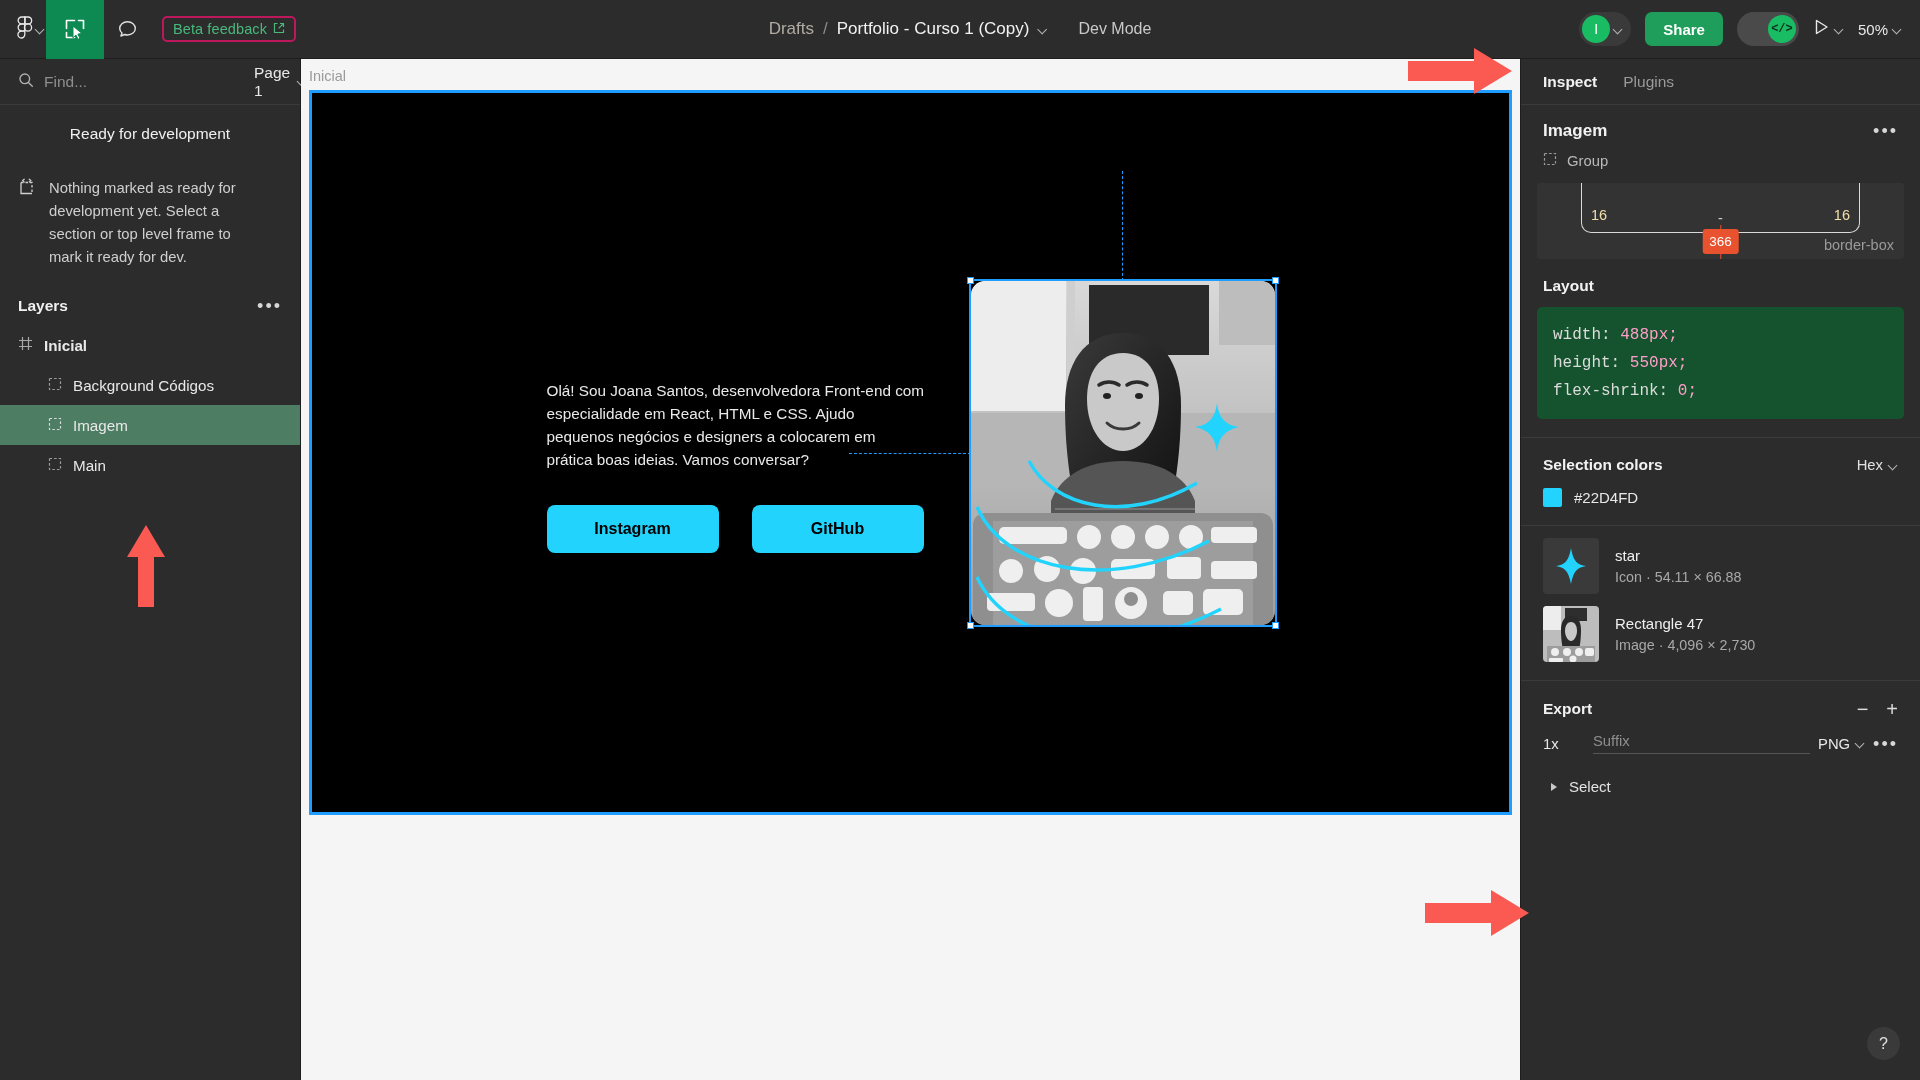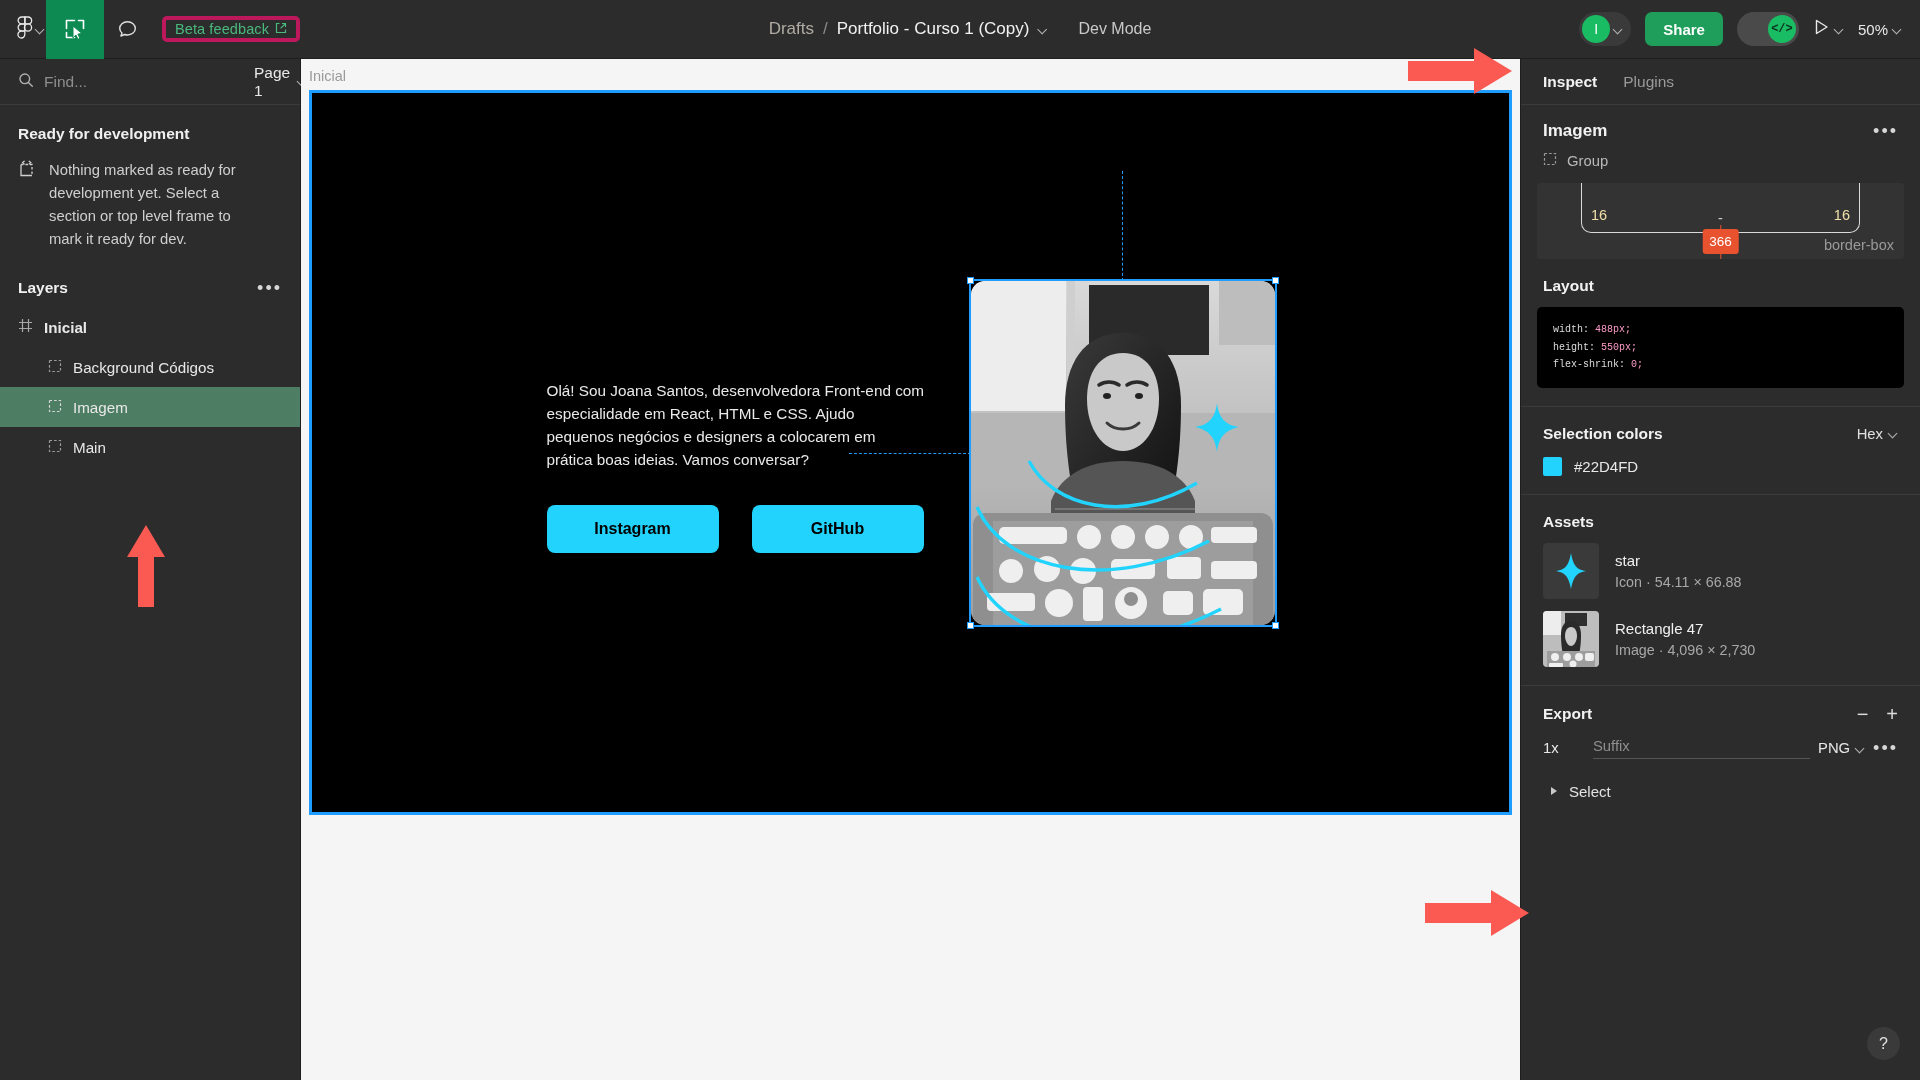--- a/index.html
+++ b/index.html
@@ -30,21 +30,21 @@
     transform: rotate(45deg);
   }
   .tool-cursor {
     width: 58px; height: 59px; background: #0d8a52; display: flex;
     align-items: center; justify-content: center;
   }
   .tool-comment {
     width: 46px; height: 59px; display: flex; align-items: center; justify-content: center;
   }
   .beta-feedback {
-    margin-left: 12px; border: 4px solid #be185d; color: #4ab87c;
+    margin-left: 12px; border: 2px solid #be185d; color: #4ab87c;
     border-radius: 5px; height: 26px; padding: 0 9px; display: flex; align-items: center;
     gap: 6px; font-size: 14.5px; letter-spacing: .1px;
   }
   .tb-center {
     position: absolute; left: 50%; transform: translateX(-50%);
     display: flex; align-items: center; gap: 9px; font-size: 17px; color: #e8e8e8;
     white-space: nowrap;
   }
   .crumb-drafts { color: #b0aca4; }
   .crumb-sep { color: #8a8a8a; }
@@ -91,21 +91,21 @@
     height: 46px; display: flex; align-items: center; padding: 0 14px 0 18px;
     border-bottom: 1px solid #3b3b3b; gap: 10px;
   }
   .find-input {
     flex: 1; background: transparent; border: none; outline: none;
     color: #fca5a5; font-size: 15.5px; font-family: inherit;
   }
   .find-input::placeholder { color: #8e8e8e; }
   .page-sel { display: flex; align-items: center; gap: 6px; color: #e8e8e8; font-size: 15.5px; }
   .rfd-block { padding: 20px 18px 14px 18px; }
-  .rfd-title { color: #f0f0f0; font-size: 15.5px; font-weight: 700; margin-bottom: 16px; }
+  .rfd-title { color: #f0f0f0; font-size: 15.5px; font-weight: 400; margin-bottom: 34px; text-align: center; }
   .rfd-empty { display: flex; gap: 12px; }
   .rfd-text { color: #cfcfcf; font-size: 14.8px; line-height: 1.56; max-width: 210px; }
   .layers-head {
     display: flex; align-items: center; justify-content: space-between;
     padding: 14px 18px 10px 18px;
   }
   .layers-title { color: #f0f0f0; font-size: 15.5px; font-weight: 700; }
   .dots { color: #d6d6d6; font-size: 18px; letter-spacing: 2px; line-height: 1; }
   .layer-row {
     height: 40px; display: flex; align-items: center; gap: 11px;
@@ -198,22 +198,22 @@
   }
   .bm-badge {
     position: absolute; left: 50%; transform: translateX(-50%); top: 46px;
     background: #e8522f; color: #fff; font-size: 13.5px; padding: 5px 7px; border-radius: 3px;
   }
   .bm-bb { position: absolute; right: 10px; bottom: 6px; color: #9a9a9a; font-size: 14.5px; }
   .sec { padding: 18px 22px 0 22px; }
   .sec-title { font-size: 15.5px; font-weight: 700; color: #f2f2f2; }
   .sec-head { display: flex; align-items: center; justify-content: space-between; }
   .code-block {
-    margin: 12px 16px 0 16px; background: #000000; border-radius: 5px; padding: 14px 16px;
-    font-family: "Liberation Mono", monospace; font-size: 10px; line-height: 1.75;
+    margin: 12px 16px 0 16px; background: #14532d; border-radius: 5px; padding: 14px 16px;
+    font-family: "Liberation Mono", monospace; font-size: 16px; line-height: 1.75;
   }
   .cd-prop { color: #dcdcdc; }
   .cd-val { color: #ff9ec8; }
   .hr { height: 1px; background: #3b3b3b; margin: 18px 0 0 0; }
   .sc-dd { display: flex; align-items: center; gap: 6px; color: #e0e0e0; font-size: 14.8px; }
   .sc-row { display: flex; align-items: center; gap: 12px; padding: 14px 22px 0 22px; }
   .sc-swatch { width: 19px; height: 19px; background: #22d4fd; border-radius: 2px; }
   .sc-hex { color: #e8e8e8; font-size: 15px; }
   .asset-row { display: flex; align-items: center; gap: 16px; padding: 12px 22px 0 22px; }
   .asset-thumb {
@@ -562,23 +562,20 @@
             <span class="chev"></span>
           </span>
         </div>
       </div>
       <div class="sc-row">
         <span class="sc-swatch"></span>
         <span class="sc-hex">#22D4FD</span>
       </div>
 
       <div class="hr"></div>
-      <div class="sec">
-        <div class="sec-title">Assets</div>
-      </div>
       <div class="asset-row">
         <span class="asset-thumb">
           <svg width="34" height="40" viewBox="0 0 34 40">
             <path d="M17 2c2.4 14 6.8 16.8 15 18-8.2 1.6-12.6 4.4-15 18-2.4-13.6-6.8-16.4-15-18 8.2-1.2 12.6-4 15-18z" fill="#22d4fd"></path>
           </svg>
         </span>
         <span>
           <div class="asset-name">star</div>
           <div class="asset-meta">Icon · 54.11 × 66.88</div>
         </span>

